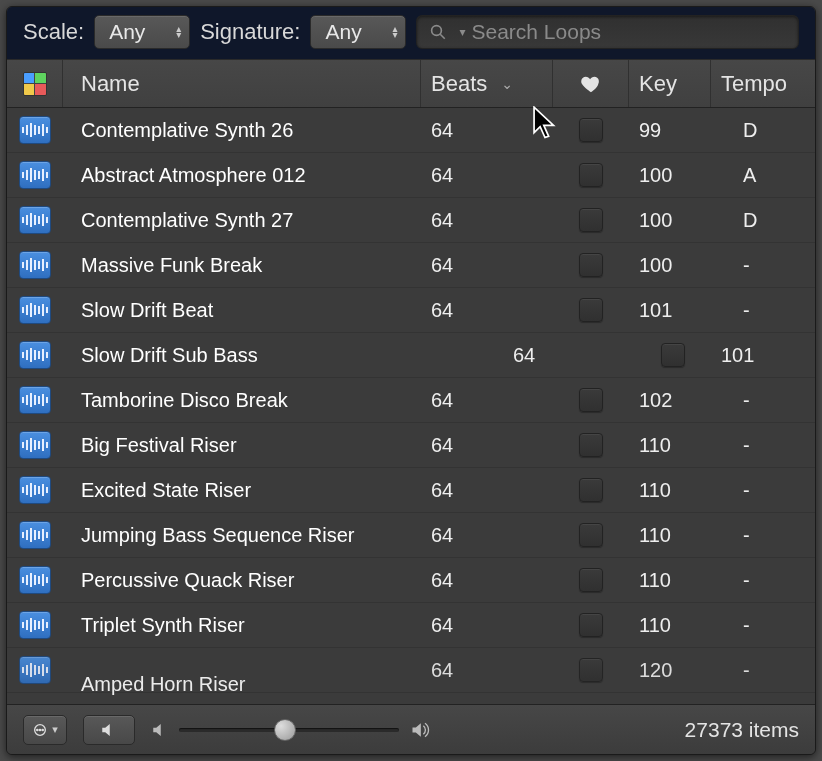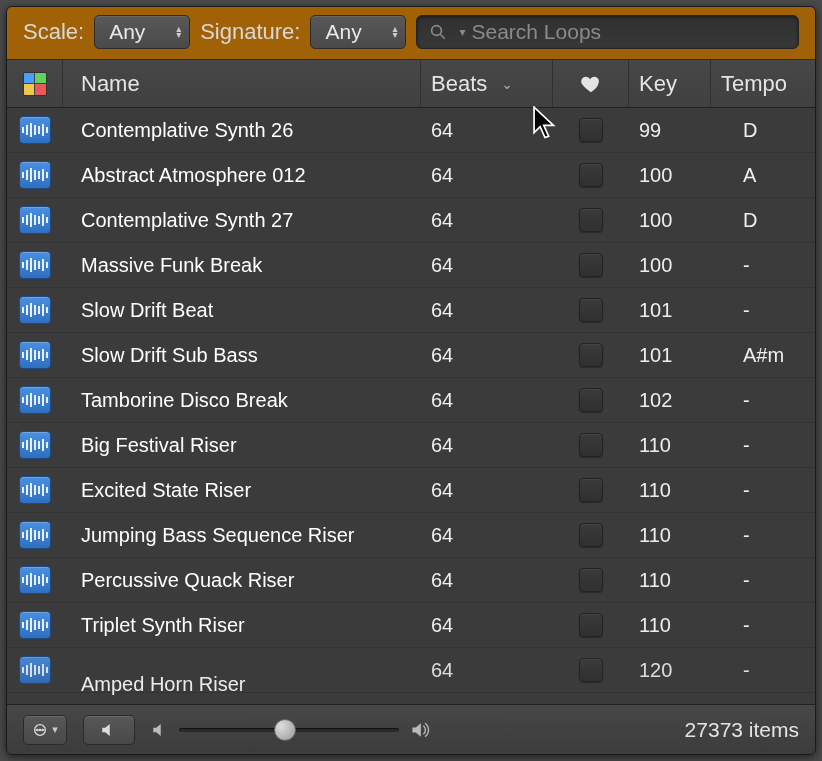--- a/index.html
+++ b/index.html
@@ -13,21 +13,21 @@
     border-radius: 6px;
     box-shadow: 0 2px 8px rgba(0,0,0,.6), inset 0 1px 0 rgba(255,255,255,.05);
     display: flex; flex-direction: column;
     overflow: hidden;
   }
 
   
   .filter-bar {
     display: flex; align-items: center; gap: 10px;
     padding: 8px 16px 10px 16px;
-    background: #a16207;
+    background: #0f172a;
     border-bottom: 1px solid #2a2a2a;
   }
   .filter-label { color: #d8d8d8; font-size: 22px; }
   .select {
     display: flex; align-items: center; justify-content: space-between;
     background: linear-gradient(#585858,#4a4a4a);
     border: 1px solid #2a2a2a;
     border-radius: 5px;
     height: 34px; padding: 0 8px 0 14px;
     color: #e8e8e8; font-size: 21px;
@@ -378,23 +378,20 @@
           <span>Slow Drift Sub Bass</span>
         </div>
     <div class="col c-beats">
           <span>64</span>
         </div>
     <div class="col c-fav">
           <div class="fav-box"></div>
         </div>
     <div class="col c-tempo">
           <span>101</span>
-        </div>
-    <div class="col c-key">
-          <span>A#m</span>
         </div>
   </div>
       <div class="row">
     <div class="col c-icon">
           <div class="loop-icon">
             <div class="bars">
               <span style="height:6px"></span>
               <span style="height:10px"></span>
               <span style="height:14px"></span>
               <span style="height:10px"></span>

